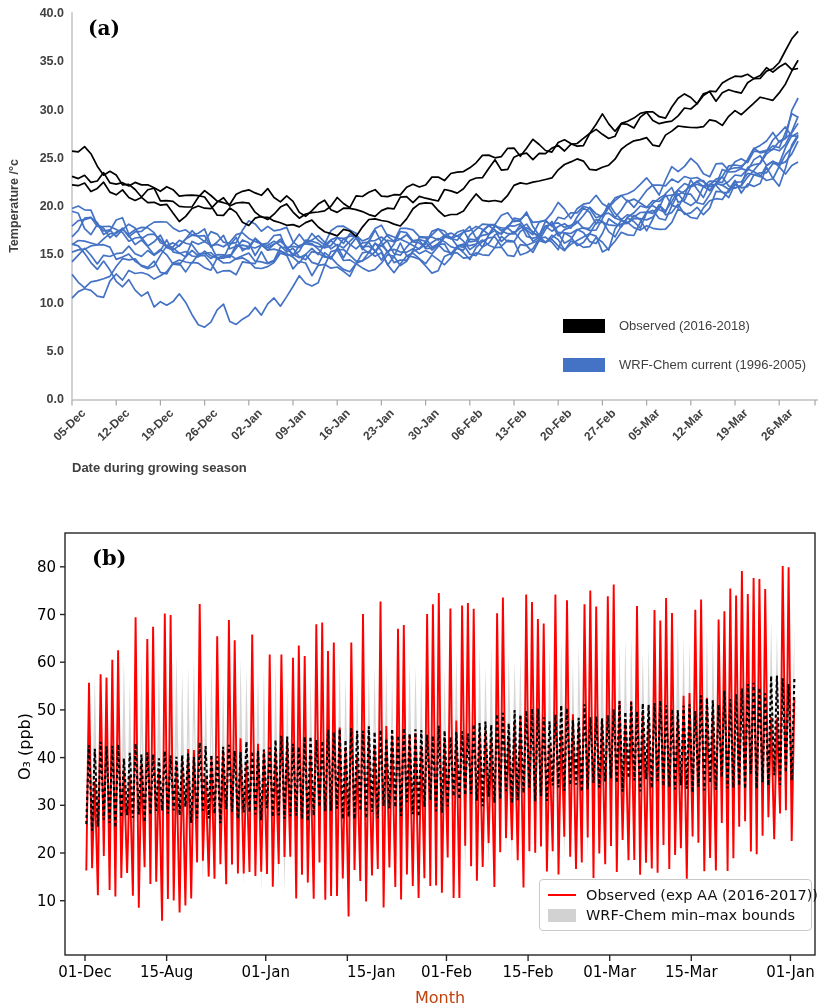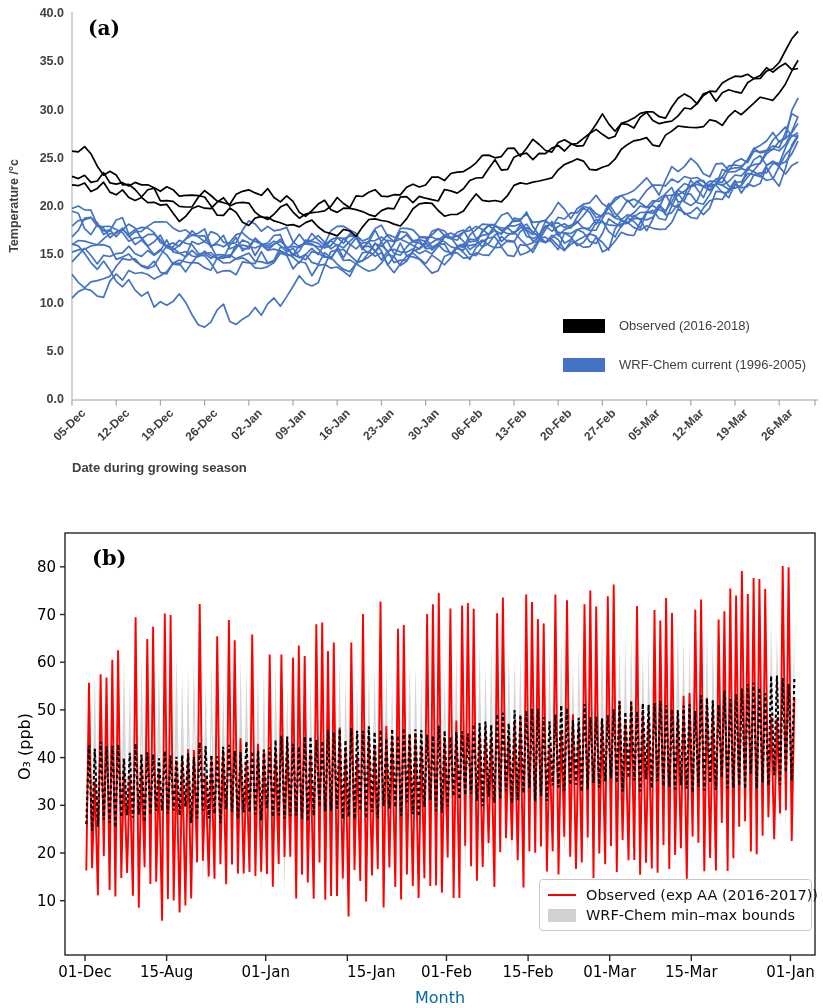--- a/index.html
+++ b/index.html
@@ -11,21 +11,21 @@
   .chart-svg{position:absolute;left:0;top:0;}
   .panel-label{position:absolute;font-family:"DejaVu Serif","Liberation Serif",serif;
                font-weight:bold;color:#000;}
   #label-a{left:88px;top:16px;font-size:20px;}
   #label-b{left:92px;top:40px;font-size:21px;}
   .ytitle{position:absolute;transform:rotate(-90deg);transform-origin:center;white-space:nowrap;}
   #ytitle-a{left:-51px;top:199px;width:130px;text-align:center;font-size:12.5px;font-weight:600;color:#404040;}
   #xtitle-a{position:absolute;left:72px;top:460px;width:726px;
             font-size:13px;font-weight:600;color:#404040;}
   #ytitle-b{left:-46px;top:232px;width:140px;text-align:center;font-size:16px;color:#000;}
-  #xtitle-b{position:absolute;left:65px;top:483px;width:750px;text-align:center;font-size:16px;color:#0369a1;}
+  #xtitle-b{position:absolute;left:65px;top:483px;width:750px;text-align:center;font-size:16px;color:#c2410c;}
   .a-ytick{position:absolute;font-size:12.5px;font-weight:600;color:#404040;text-align:right;width:40px;}
   .a-xtick{position:absolute;font-size:12px;font-weight:600;color:#404040;white-space:nowrap;
            transform:rotate(-45deg);transform-origin:100% 0;}
   .b-ytick{position:absolute;font-size:15px;color:#000;text-align:right;width:34px;}
   .b-xtick{position:absolute;font-size:15px;color:#000;text-align:center;width:64px;}
   .legend-a{position:absolute;left:563px;top:318px;}
   .legend-a .row{display:flex;align-items:center;margin-bottom:24px;}
   .legend-a .swatch{width:42px;height:14px;margin-right:14px;}
   .legend-a .lab{font-size:13px;color:#404040;white-space:nowrap;}
   .legend-b{position:absolute;left:539px;top:374px;width:273px;background:#fff;

